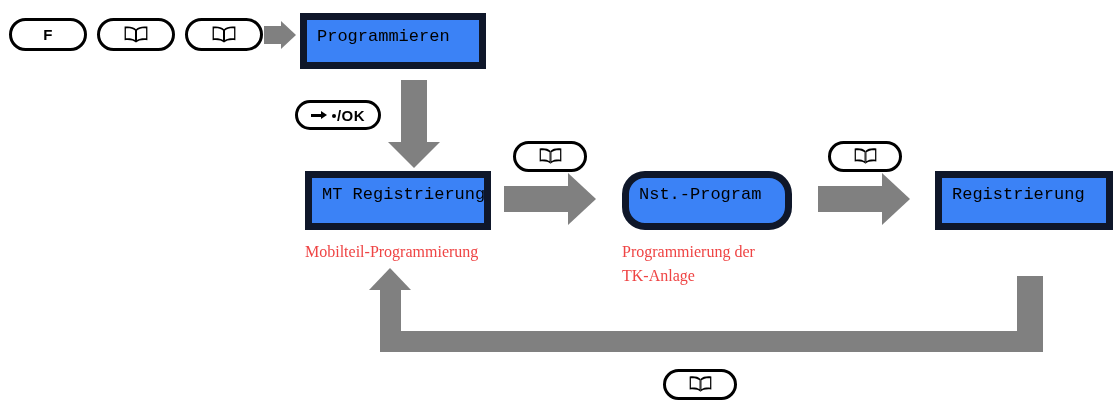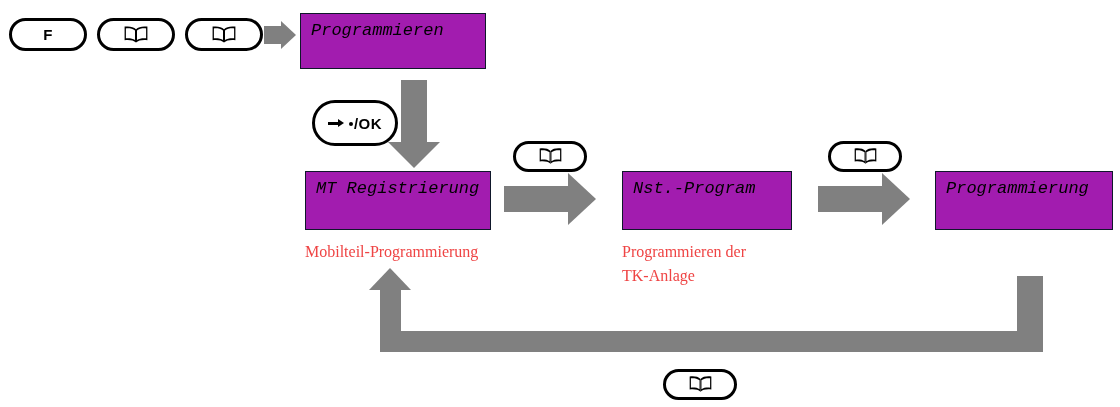--- a/index.html
+++ b/index.html
@@ -83,23 +83,22 @@
     margin: 0 1px 0 -2px;
     position: relative;
     top: 1px;
   }
   .book-icon { display: block; }
 
   
   .display-box {
     position: absolute;
     box-sizing: border-box;
-    border: 1px solid #0f172a;
-    background: #a21caf;
-    font-style: italic;
+    border: 7px solid #0f172a;
+    background: #3b82f6;
   }
   .display-text {
     position: absolute;
     left: 10px;
     top: 6px;
     font-family: "Liberation Mono", "DejaVu Sans Mono", monospace;
     font-size: 17px;
     line-height: 22px;
     color: #000000;
     white-space: pre;
@@ -179,21 +178,21 @@
 
   <div>
     <div class="gbar" style="left:264px; top:26px; width:17px; height:18px;"></div>
     <div class="gtri gtri-right-sm" style="left:281px; top:21px;"></div>
   </div>
 
   <div class="display-box" style="left:300px; top:13px; width:186px; height:56px;">
     <div class="display-text">Programmieren</div>
   </div>
 
-  <div class="key key-ok" style="left:312px; top:100px; width:86px; height:46px;">
+  <div class="key key-ok" style="left:295px; top:100px; width:86px; height:30px;">
     <span class="key-label">
       <span class="arrow-glyph"></span>
         <span class="arrow-dot"></span>
         <span>/OK</span>
     </span>
   </div>
 
   <div>
     <div class="gbar" style="left:401px; top:80px; width:26px; height:62px;"></div>
     <div class="gtri gtri-down" style="left:388px; top:142px;"></div>
@@ -223,36 +222,36 @@
 
   <div class="display-box" style="left:305px; top:171px; width:186px; height:59px;">
     <div class="display-text">MT Registrierung</div>
   </div>
 
   <div>
     <div class="gbar" style="left:504px; top:186px; width:64px; height:26px;"></div>
     <div class="gtri gtri-right" style="left:568px; top:173px;"></div>
   </div>
 
-  <div class="display-box" style="left:622px; top:171px; width:170px; height:59px;">
+  <div class="display-box" style="left:622px; top:171px; width:170px; height:59px;border-radius:23px;">
     <div class="display-text">Nst.-Program</div>
   </div>
 
   <div>
     <div class="gbar" style="left:818px; top:186px; width:64px; height:26px;"></div>
     <div class="gtri gtri-right" style="left:882px; top:173px;"></div>
   </div>
 
   <div class="display-box" style="left:935px; top:171px; width:178px; height:59px;">
-    <div class="display-text">Programmierung</div>
+    <div class="display-text">Registrierung</div>
   </div>
 
   <div class="caption" style="left:305px; top:240px;">Mobilteil-Programmierung</div>
 
-  <div class="caption" style="left:622px; top:240px;">Programmieren der
+  <div class="caption" style="left:622px; top:240px;">Programmierung der
 TK-Anlage</div>
 
 
   <div>
 
     <div class="gbar" style="left:1017px; top:276px; width:26px; height:70px;"></div>
 
     <div class="gbar" style="left:380px; top:331px; width:663px; height:21px;"></div>
 
     <div class="gbar" style="left:380px; top:289px; width:21px; height:45px;"></div>

